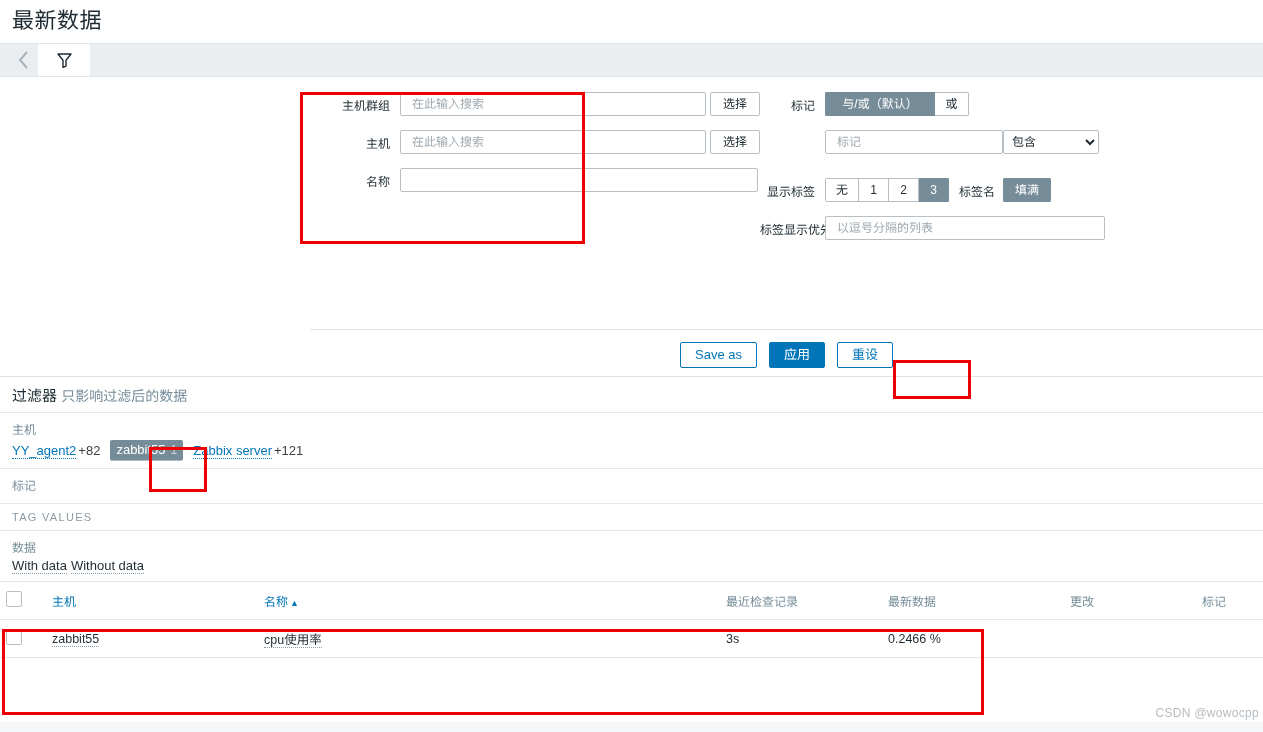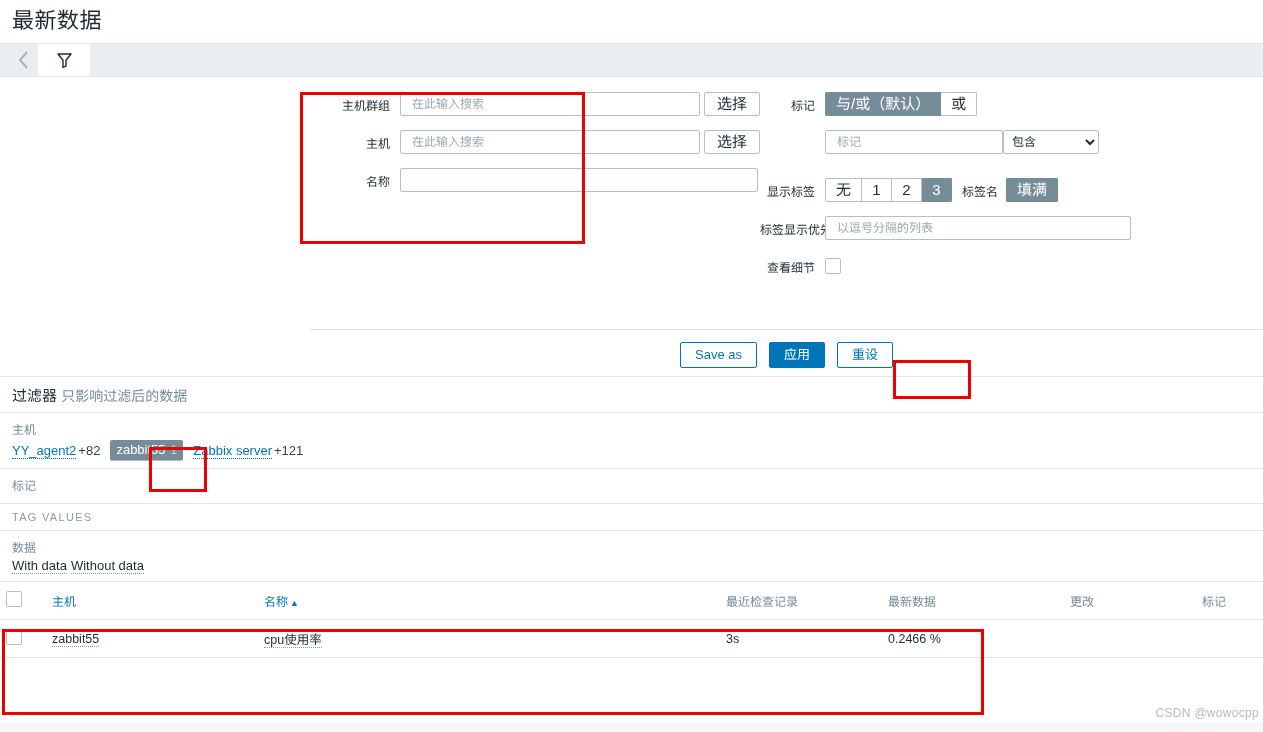--- a/index.html
+++ b/index.html
@@ -127,21 +127,21 @@
   .name-input { width: 358px; }
 
   .btn {
     box-sizing: border-box;
     height: 24px;
     padding: 0 10px;
     border: 1px solid #0275b8;
     background: #fff;
     color: #0275b8;
     font-family: inherit;
-    font-size: 15px;
+    font-size: 12px;
     border-radius: 2px;
     cursor: pointer;
     line-height: 22px;
     white-space: nowrap;
   }
   .btn-select {
     border-color: #b8bfc4;
     color: #1f2c33;
     margin-left: 4px;
     height: 24px;
@@ -161,21 +161,21 @@
   }
   .seg > .seg-item {
     box-sizing: border-box;
     height: 24px;
     line-height: 22px;
     padding: 0 10px;
     border: 1px solid #b8bfc4;
     border-left-width: 0;
     background: #fff;
     color: #1f2c33;
-    font-size: 15px;
+    font-size: 12px;
     cursor: pointer;
     white-space: nowrap;
     text-align: center;
   }
   .seg > .seg-item:first-child { border-left-width: 1px; }
   .seg > .seg-item.active {
     background: #768d99;
     border-color: #768d99;
     color: #ffffff;
   }
@@ -195,21 +195,21 @@
     padding: 0 4px;
     outline: none;
   }
   .link {
     color: #0275b8;
     text-decoration: none;
     border-bottom: 1px dotted #0275b8;
     cursor: pointer;
     font-size: 12px;
   }
-  .prio-input { width: 306px; }
+  .prio-input { width: 280px; }
   .chk {
     box-sizing: border-box;
     width: 16px;
     height: 16px;
     border: 1px solid #b8bfc4;
     border-radius: 2px;
     background: #fff;
     display: inline-block;
     cursor: pointer;
   }
@@ -398,24 +398,20 @@
         <div class="seg">
           <div class="seg-item active" style="min-width:48px">填满</div>
         </div>
       </div>
 
       <div class="frow">
         <div class="flabel wide" style="width:55px">标签显示优先级</div>
         <input type="text" class="ftext prio-input" placeholder="以逗号分隔的列表" style="">
       </div>
 
-      <div class="frow">
-        <div class="flabel" style="width:55px">查看细节</div>
-        <span class="chk"></span>
-      </div>
 
     </div>
   </div>
 
   <div class="filter-footer">
     <button class="btn">Save as</button>
     <button class="btn btn-primary">应用</button>
     <button class="btn">重设</button>
   </div>
 </div>

